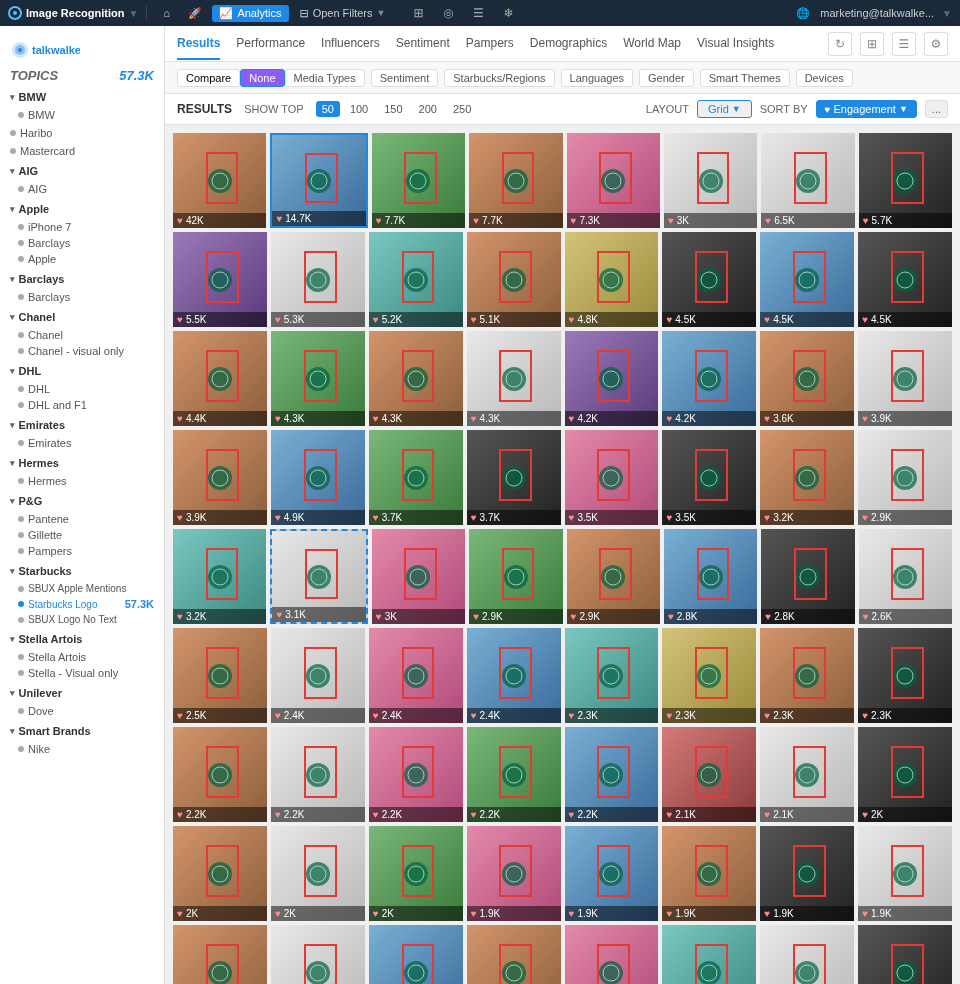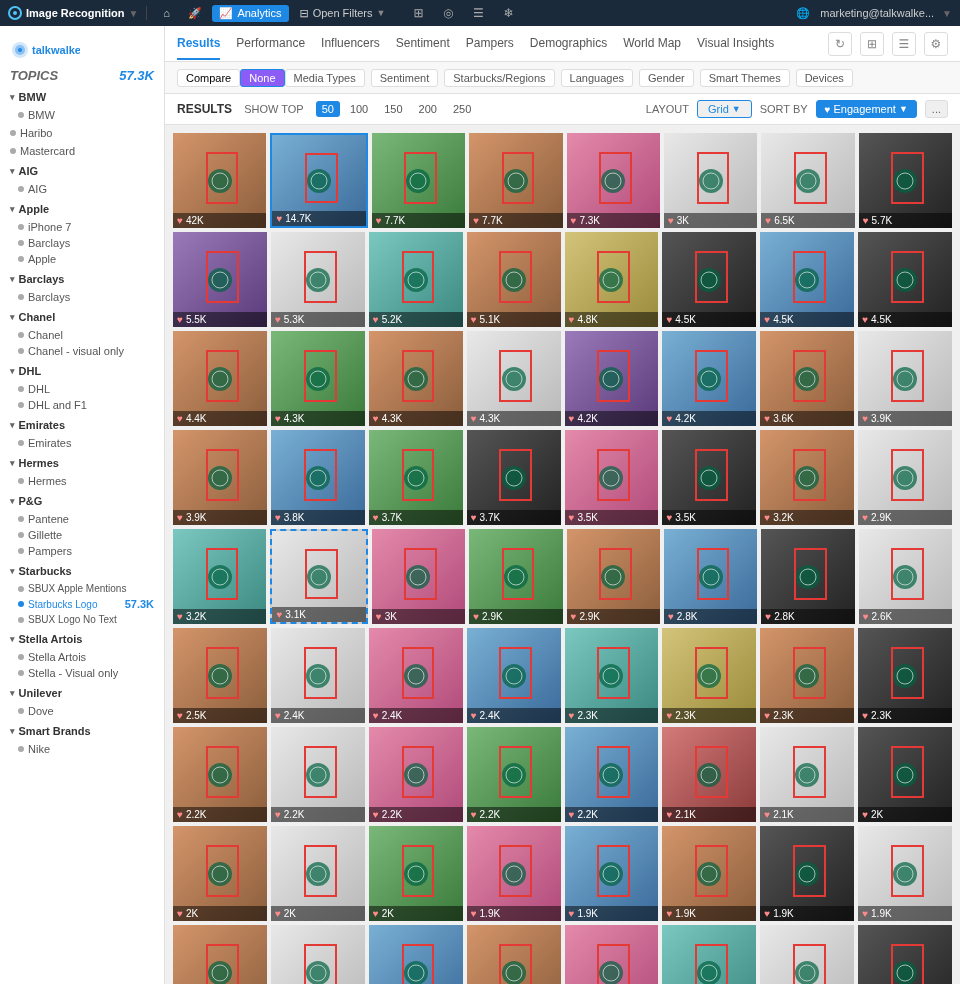--- a/index.html
+++ b/index.html
@@ -723,21 +723,21 @@
           <div class="image-cell">
             <div class="image-placeholder" style="background: linear-gradient(135deg, rgb(122, 176, 212), rgb(58, 106, 154)); width: 100%; height: 100%;">
               <svg width="30" height="30" viewBox="0 0 30 30">
                 <circle cx="15" cy="15" r="12" fill="#006241" opacity="0.7"></circle>
                 <circle cx="15" cy="15" r="8" fill="none" stroke="#fff" stroke-width="1" opacity="0.6"></circle>
               </svg>
             </div>
             <div class="detect-box" style="left: 35%; top: 20%; width: 35%; height: 55%;"></div>
             <div class="image-badge">
               <span style="color:#ff8a8a;">♥</span>
-              <span>3.8K</span>
+              <span>4.9K</span>
             </div>
           </div>
           <div class="image-cell">
             <div class="image-placeholder" style="background: linear-gradient(135deg, rgb(122, 184, 122), rgb(58, 122, 58)); width: 100%; height: 100%;">
               <svg width="30" height="30" viewBox="0 0 30 30">
                 <circle cx="15" cy="15" r="12" fill="#006241" opacity="0.7"></circle>
                 <circle cx="15" cy="15" r="8" fill="none" stroke="#fff" stroke-width="1" opacity="0.6"></circle>
               </svg>
             </div>
             <div class="detect-box" style="left: 35%; top: 20%; width: 35%; height: 55%;"></div>

